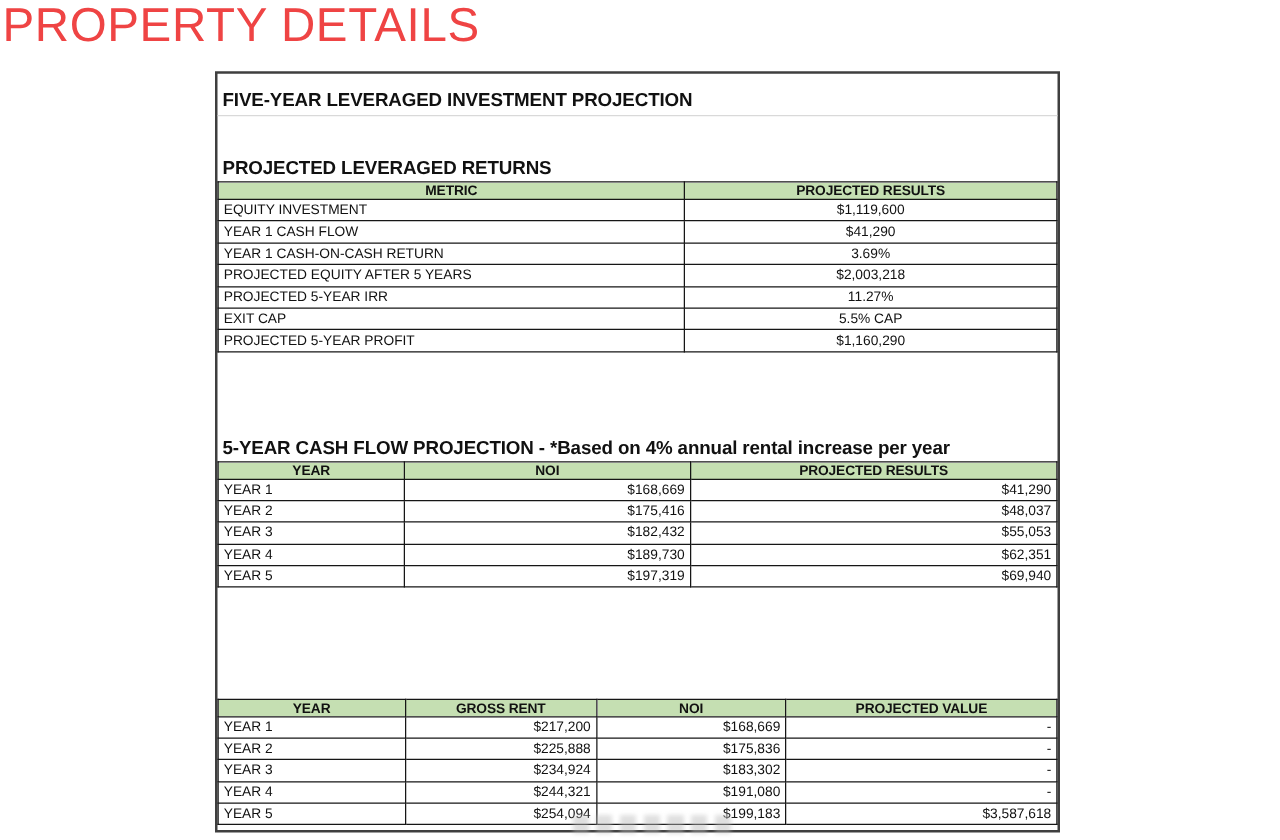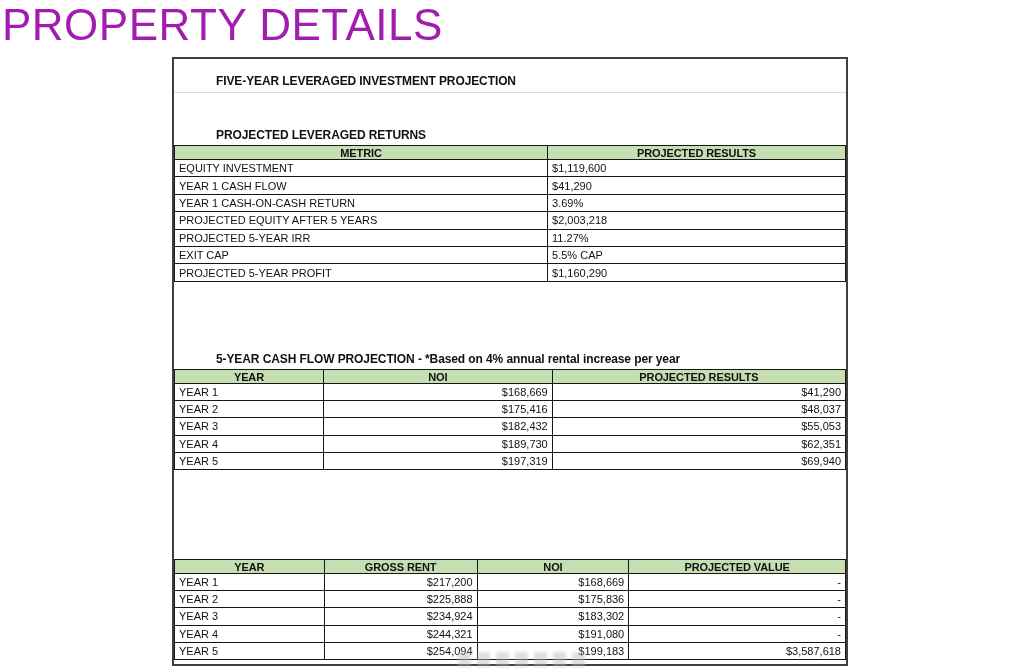--- a/index.html
+++ b/index.html
@@ -6,44 +6,43 @@
   body {
     width: 1024px; height: 672px;
     background: #ffffff;
     font-family: "Liberation Sans", sans-serif;
     position: relative;
     overflow: hidden;
   }
   .page-title {
     position: absolute;
     left: 2px; top: 0px;
-    font-size: 44px;
+    font-size: 38px;
     font-weight: 400;
     letter-spacing: 0.5px;
-    color: #a21caf;
+    color: #ef4444;
     white-space: nowrap;
   }
   .sheet {
     position: absolute;
     box-sizing: border-box;
     left: 172px; top: 57px;
     width: 676px; height: 609px;
     border: 2px solid #3f3f3f;
     background: #ffffff;
   }
   .sheet-heading {
     position: absolute;
     left: 4px; right: 4px;
-    font-size: 12px;
+    font-size: 15px;
     font-weight: bold;
     color: #111111;
     letter-spacing: -0.1px;
     line-height: 14px;
     white-space: nowrap;
-    margin-left: 38px;
   }
   .rule {
     position: absolute;
     left: 0; right: 0;
     height: 0;
     border-top: 1px solid #d9d9d9;
   }
   table.grid {
     position: absolute;
     left: 0; right: 0;
@@ -62,21 +61,21 @@
   table.grid th {
     background: #c5dfb2;
     font-weight: bold;
     text-align: center;
     letter-spacing: -0.1px;
   }
   table.grid thead tr { height: 14px; }
   table.t1 tbody tr { height: 17.4px; }
   table.t2 tbody tr, table.t3 tbody tr { height: 17.2px; }
   td.lbl { text-align: left; margin-top: 12px; }
-  td.ctr { }
+  td.ctr { text-align: center; }
   td.num { text-align: right; padding-right: 6px; }
   .watermark {
     position: absolute;
     left: 458px; top: 652px;
     width: 128px; height: 15px;
     background: repeating-linear-gradient(90deg, #b9b9b9 0 13px, transparent 13px 19px);
     opacity: 0.45;
     filter: blur(1.5px);
     border-radius: 2px;
   }

